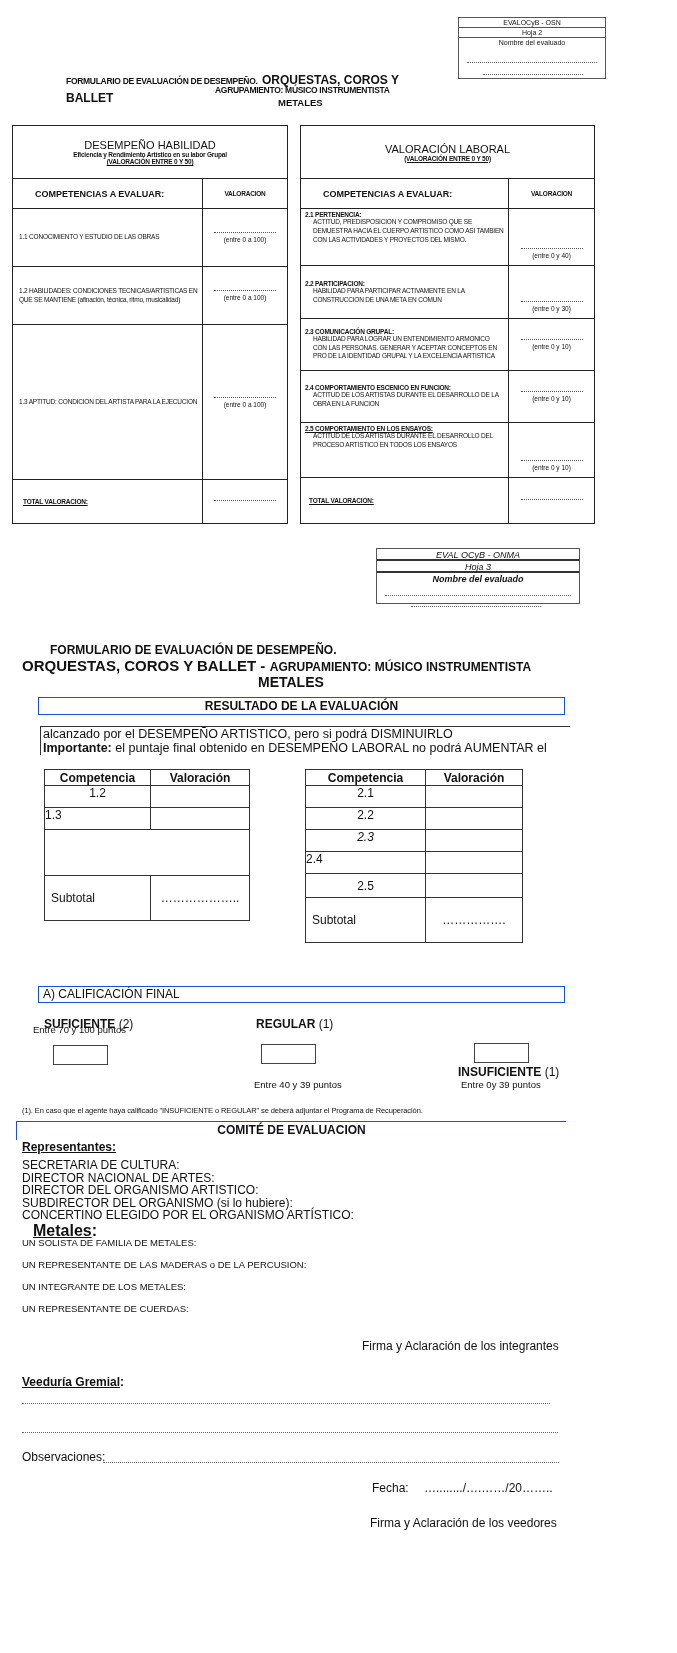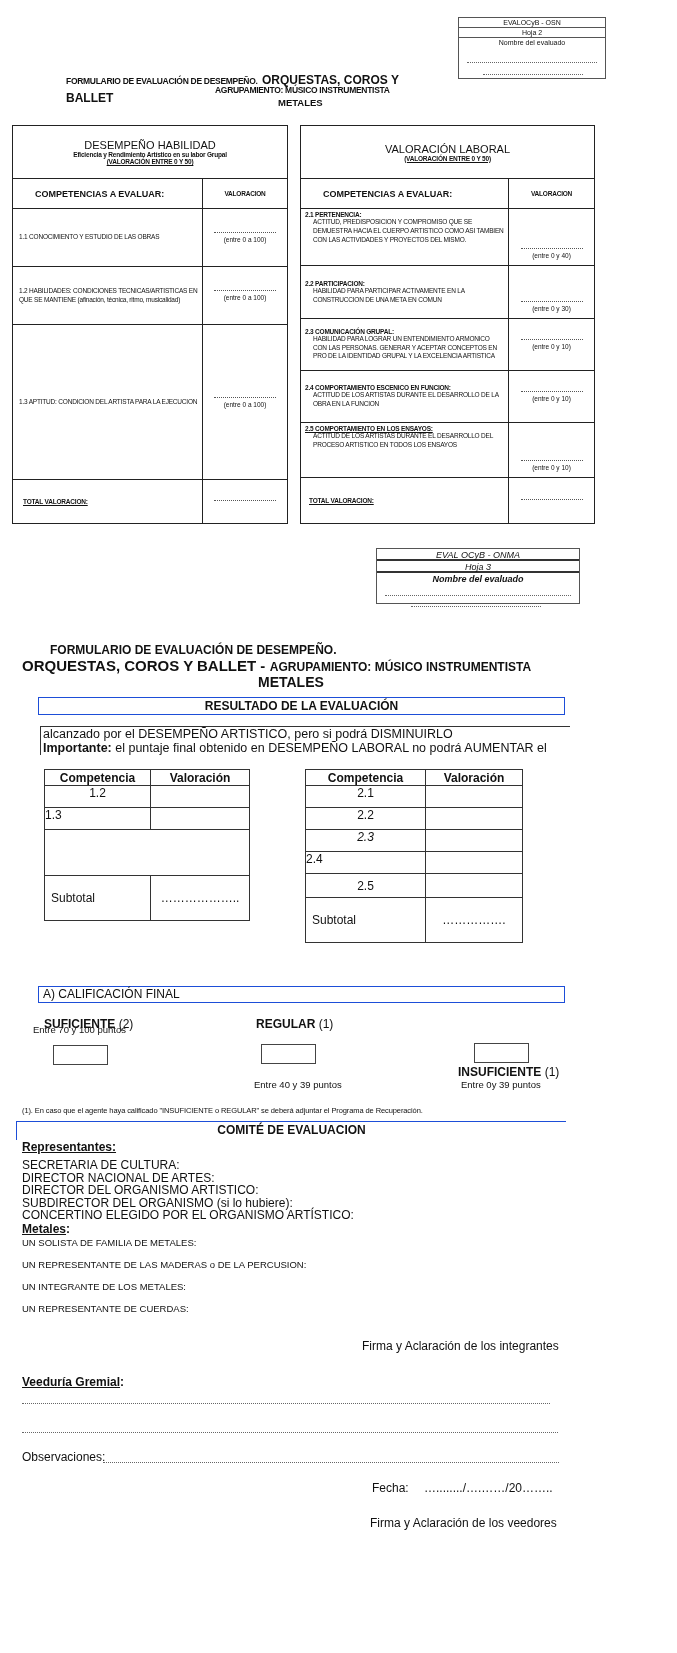--- a/index.html
+++ b/index.html
@@ -229,21 +229,21 @@
 
 <div class="sect-bar" style="left:16px;top:1121px;width:550px;height:19px;text-align:center;font-size:12px;font-weight:bold;line-height:17px;border-bottom:none;border-right:none;">COMITÉ DE EVALUACION</div>
 <div class="abs b u" style="left:22px;top:1140px;font-size:12px;">Representantes:</div>
 <div class="abs" style="left:22px;top:1159px;font-size:12px;line-height:12.5px;">
   <div>SECRETARIA DE CULTURA:</div>
   <div>DIRECTOR NACIONAL DE ARTES:</div>
   <div>DIRECTOR DEL ORGANISMO ARTISTICO:</div>
   <div>SUBDIRECTOR DEL ORGANISMO (si lo hubiere):</div>
   <div>CONCERTINO ELEGIDO POR EL ORGANISMO ARTÍSTICO:</div>
 </div>
-<div class="abs" style="left:22px;top:1222px;font-size:12px;"><span class="b u">Metales</span><span class="b">:</span></div>
+<div class="abs" style="left:33px;top:1222px;font-size:16px;"><span class="b u">Metales</span><span class="b">:</span></div>
 <div class="abs" style="left:22px;top:1237px;font-size:9.5px;line-height:22px;">
   <div style="line-height:11px;">UN SOLISTA DE FAMILIA DE METALES:</div>
   <div style="margin-top:11px;line-height:11px;">UN REPRESENTANTE DE LAS MADERAS o DE LA PERCUSION:</div>
   <div style="margin-top:11px;line-height:11px;">UN INTEGRANTE DE LOS METALES:</div>
   <div style="margin-top:11px;line-height:11px;">UN REPRESENTANTE DE CUERDAS:</div>
 </div>
 <div class="abs" style="left:362px;top:1339px;font-size:12px;">Firma y Aclaración de los integrantes</div>
 
 <div class="abs b" style="left:22px;top:1375px;font-size:12px;"><span class="u">Veeduría Gremial</span>:</div>
 <div class="abs dots" style="left:22px;top:1403px;width:528px;"></div>

